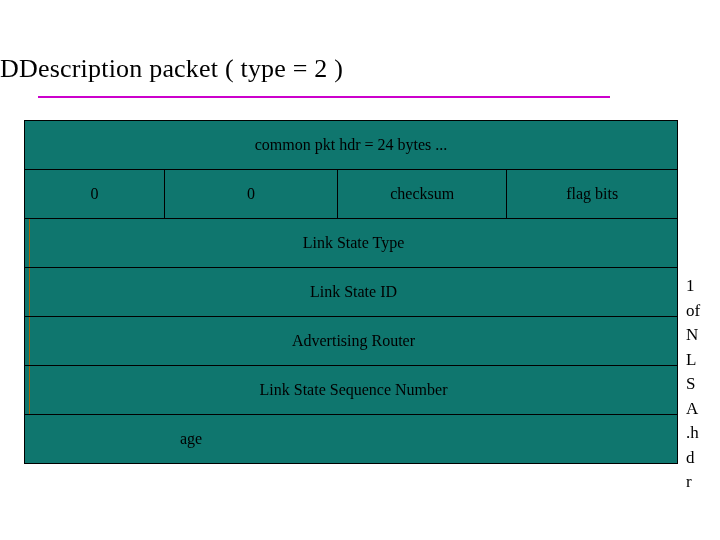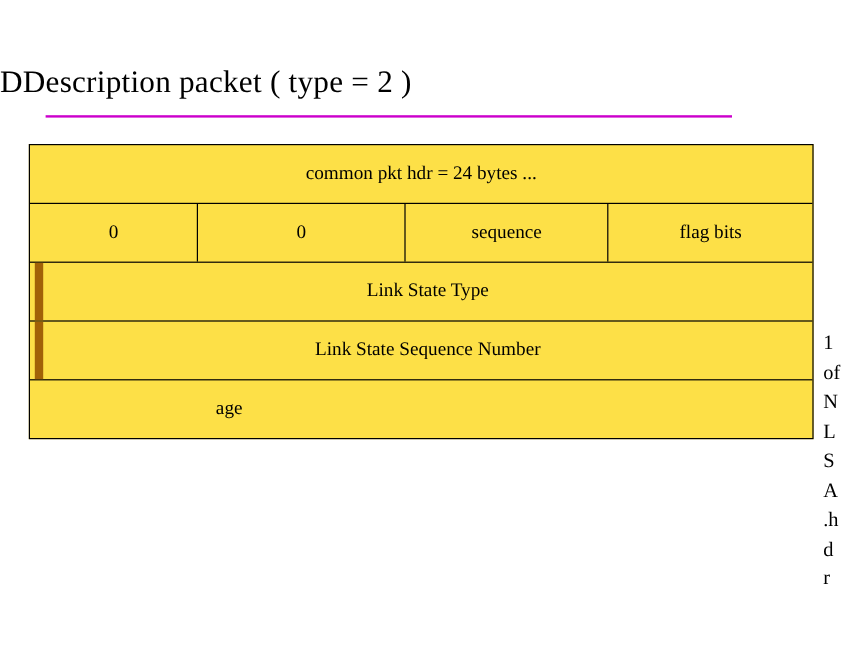--- a/index.html
+++ b/index.html
@@ -40,21 +40,21 @@
   }
 
   
   #packet-diagram {
     position: absolute;
     left: 24px;
     top: 120px;
     width: 654px;
     border: 1px solid #000000;
     box-sizing: border-box;
-    background: #fde047;
+    background: #0f766e;
   }
   .pkt-row {
     display: flex;
     width: 100%;
     box-sizing: border-box;
     border-bottom: 1px solid #000000;
   }
   .pkt-row.last {
     border-bottom: none;
   }
@@ -79,21 +79,21 @@
   .w-second    { width: 26.5%; }
   .w-options   { width: 26%; }
   .w-flags     { width: 26%; }
   .w-half      { width: 50%; }
 
   
   .pkt-row.inset {
     padding-left: 4px;
   }
   .pkt-row.inset .pkt-cell.full {
-    border-left: 7px solid #a16207;
+    border-left: 1px solid #a16207;
   }
 
   
   #nlsa-caption {
     position: absolute;
     left: 686px;
     top: 274px;
     width: 32px;
     text-align: left;
     font-family: "Liberation Serif", serif;
@@ -115,30 +115,36 @@
 
 <div id="packet-diagram">
 
   <div class="pkt-row">
     <div class="pkt-cell full">common pkt hdr = 24 bytes ...</div>
   </div>
 
   <div class="pkt-row">
     <div class="pkt-cell bordered w-left-zero">0</div>
     <div class="pkt-cell bordered w-second">0</div>
-    <div class="pkt-cell bordered w-options">sequence</div>
+    <div class="pkt-cell bordered w-options">checksum</div>
     <div class="pkt-cell w-flags">flag bits</div>
   </div>
 
 
   <div class="pkt-row inset">
     <div class="pkt-cell full">Link State Type</div>
   </div>
 
+  <div class="pkt-row inset">
+    <div class="pkt-cell full">Link State ID</div>
+  </div>
 
+  <div class="pkt-row inset">
+    <div class="pkt-cell full">Advertising Router</div>
+  </div>
 
   <div class="pkt-row inset">
     <div class="pkt-cell full">Link State Sequence Number</div>
   </div>
 
   <div class="pkt-row inset last">
     <div class="pkt-cell w-half">age</div>
   </div>
 
 </div>

